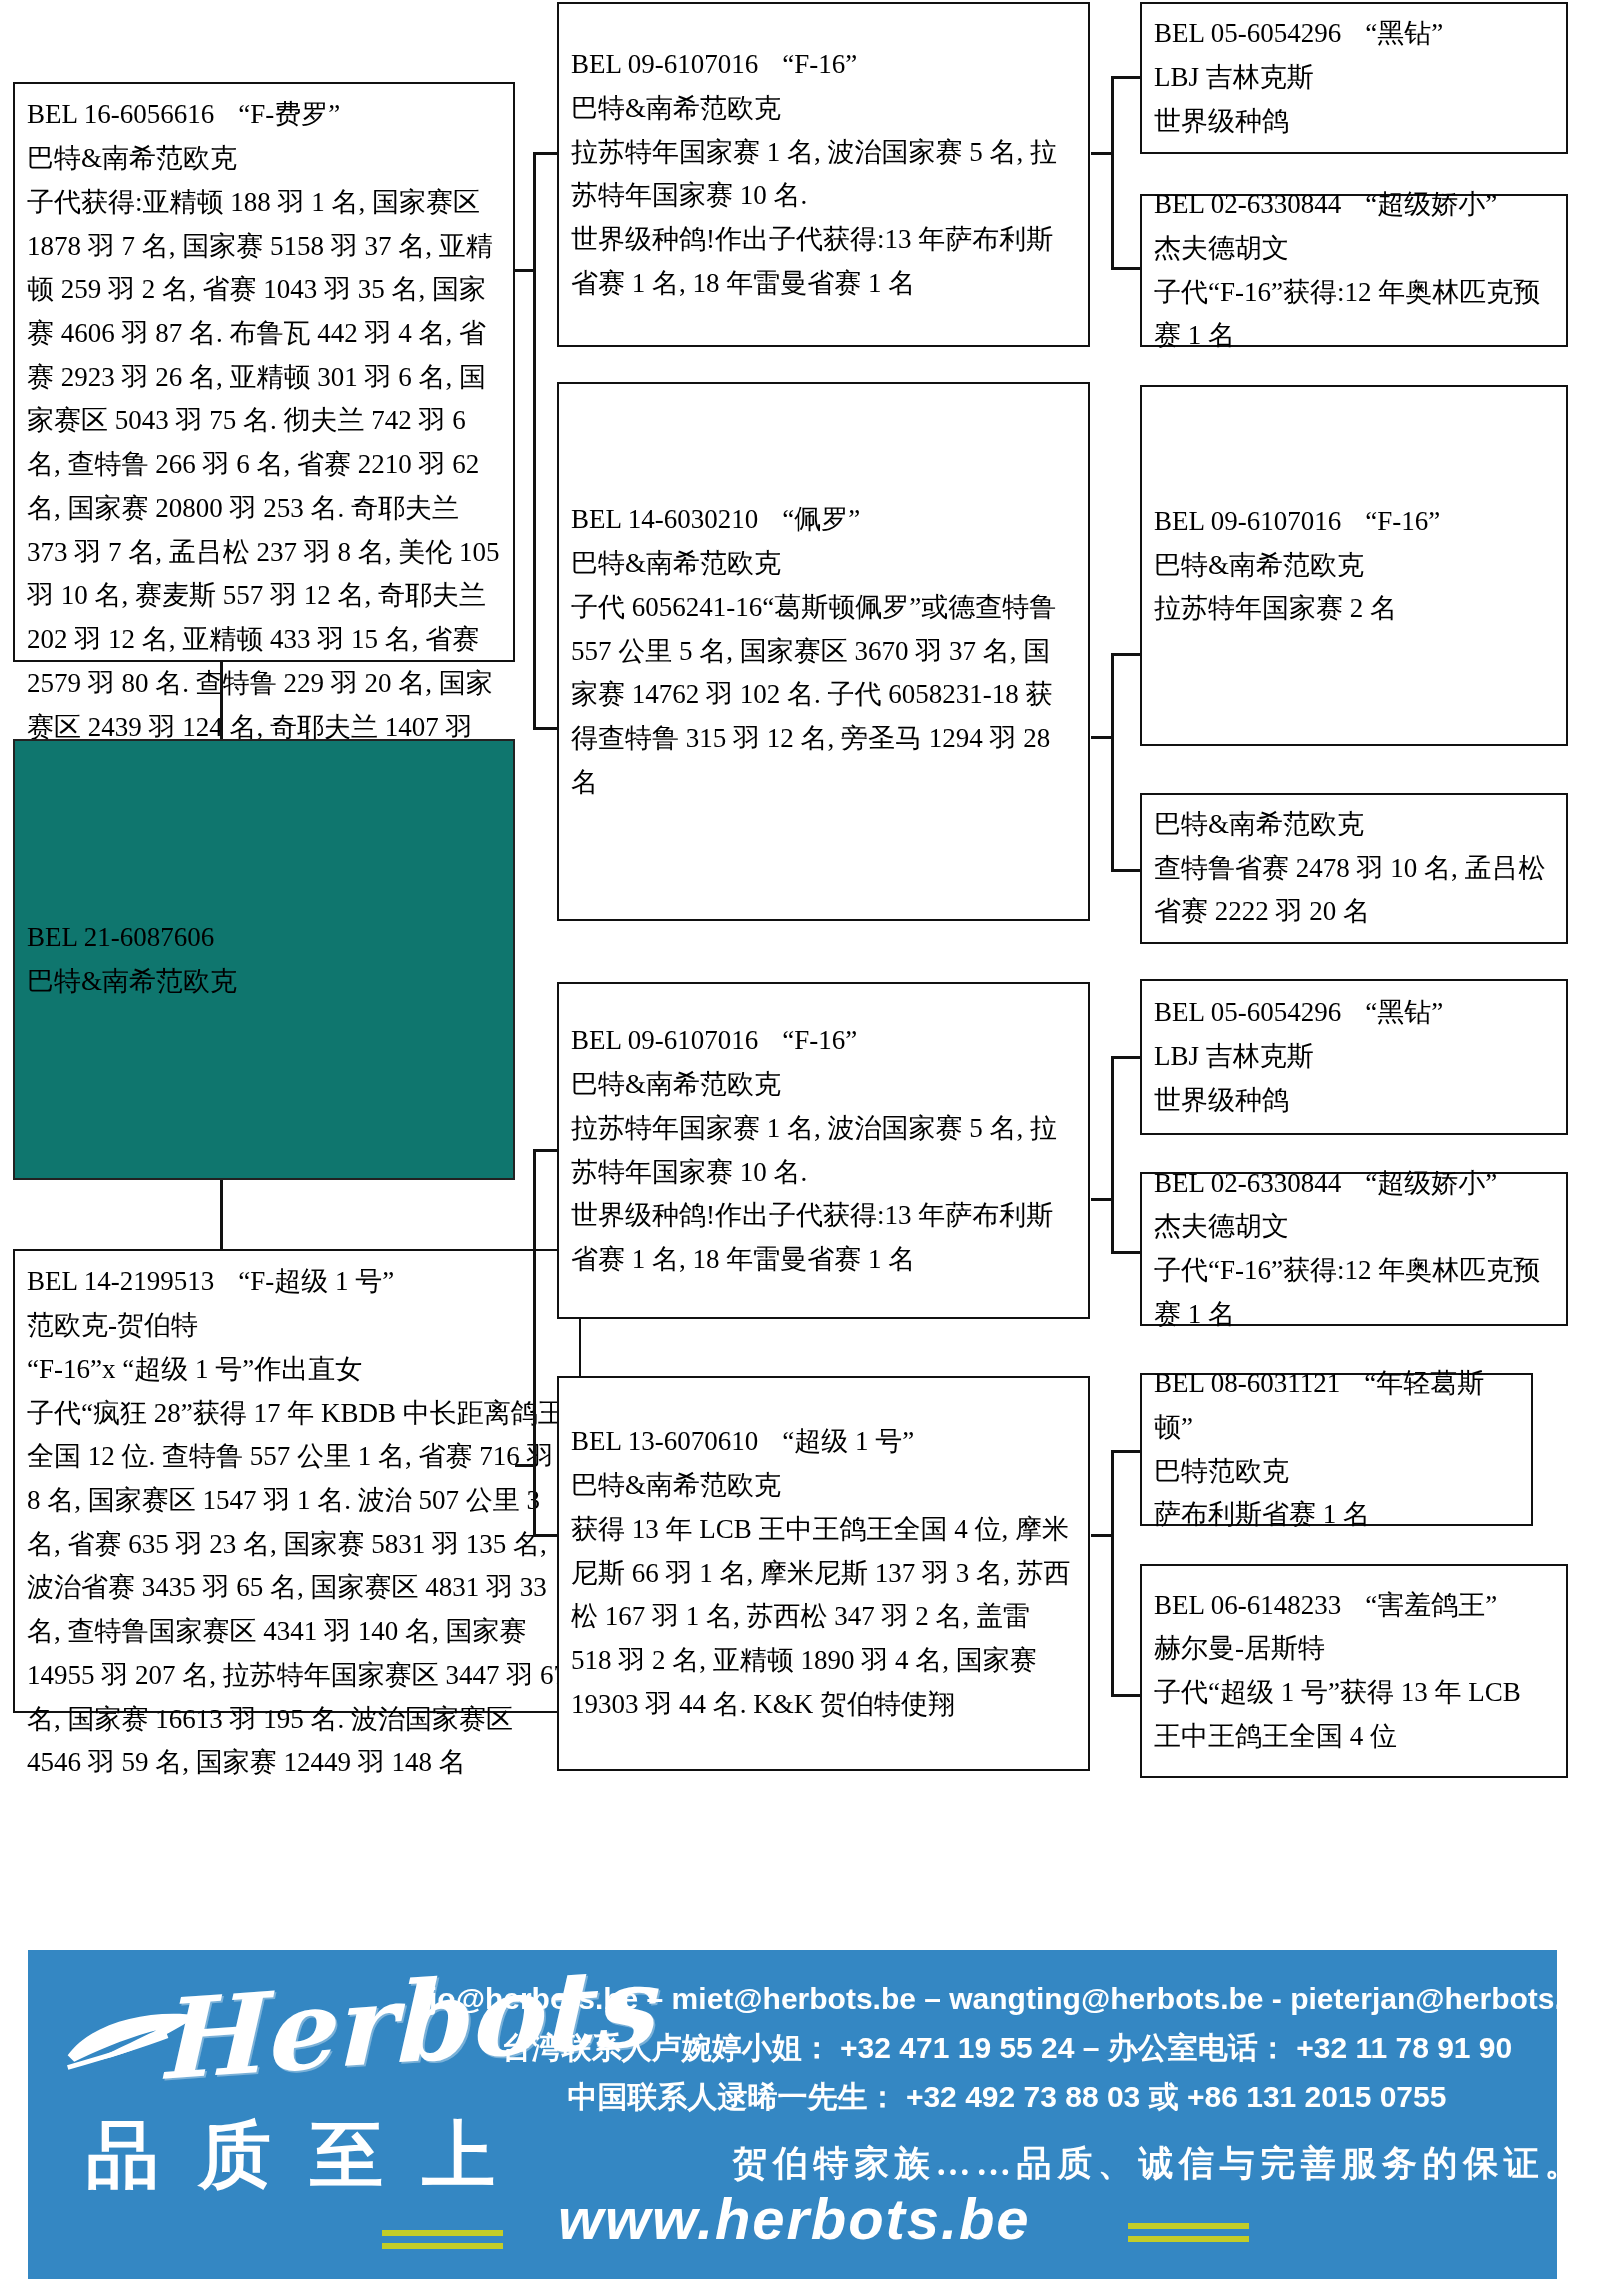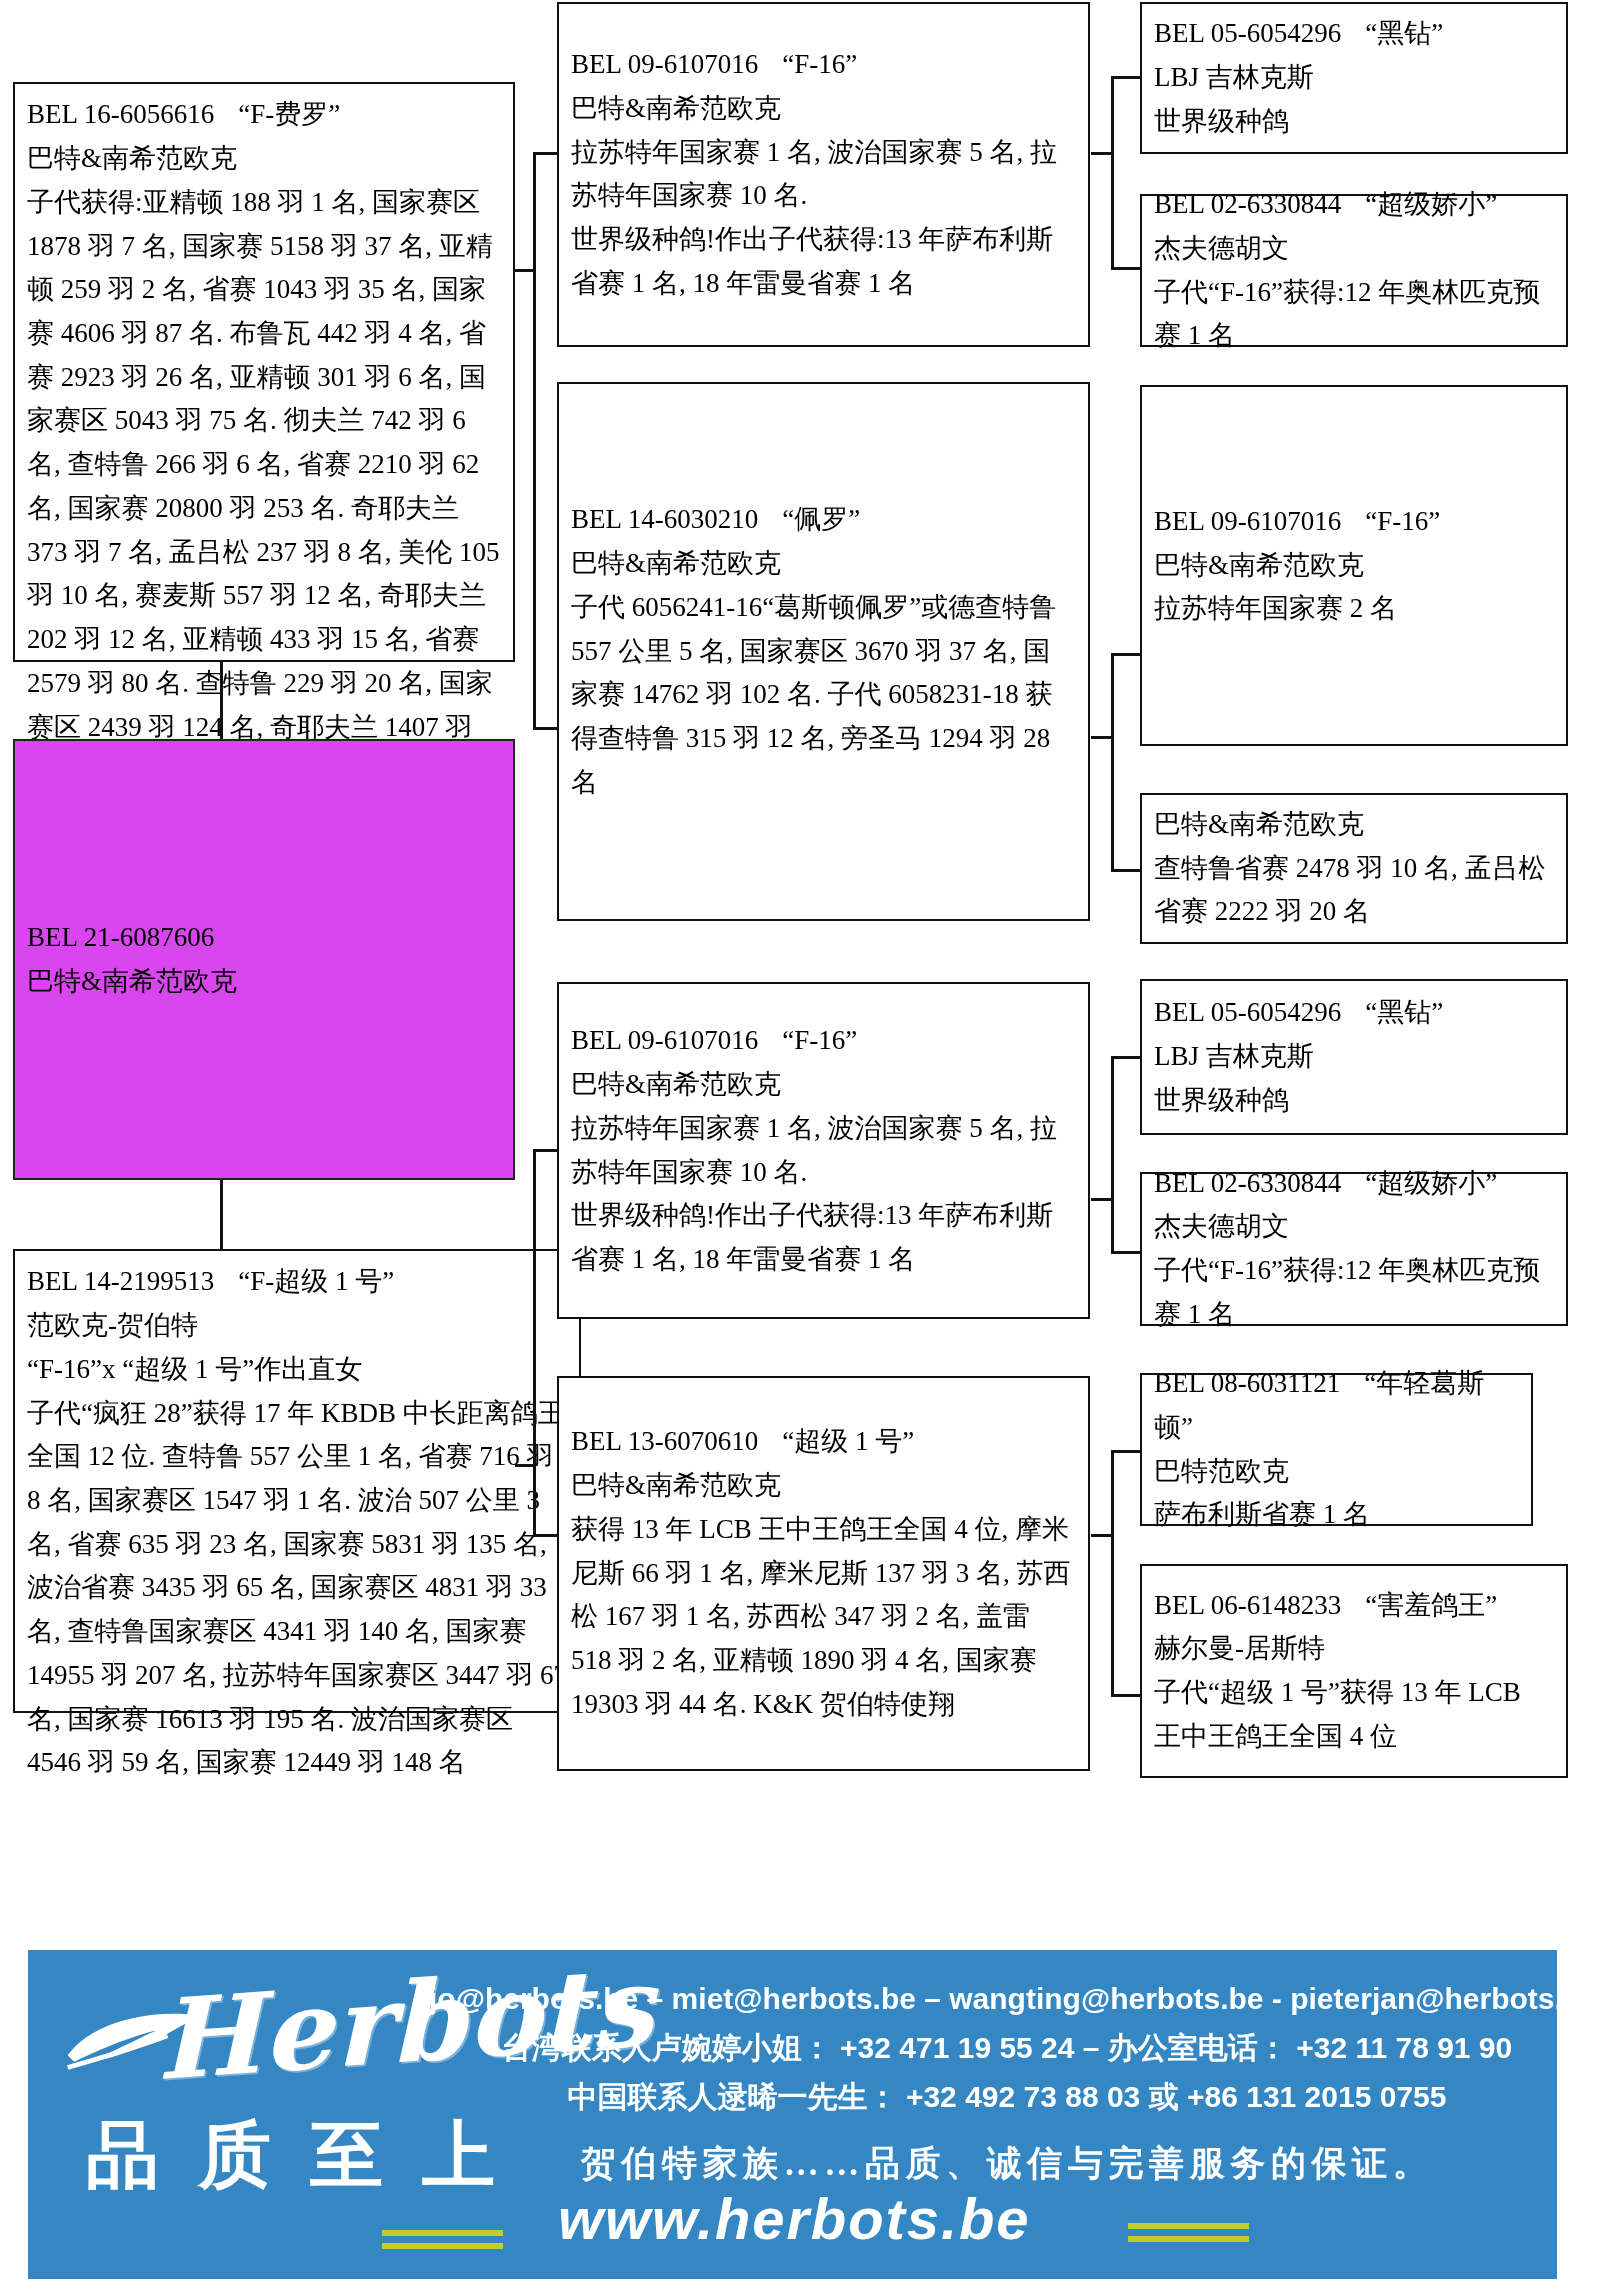--- a/index.html
+++ b/index.html
@@ -2,36 +2,36 @@
 <html style="font-size:15px"><head>
 <meta charset="utf-8">
 <style>
   html,body{margin:0;padding:0;background:#fff;}
   #canvas{position:relative;width:1603px;height:2290px;background:#fff;overflow:hidden;
           font-family:"Liberation Serif","DejaVu Serif",serif;color:#000;}
   .pbox{position:absolute;box-sizing:border-box;border:2.8px solid #111;background:#fff;
         padding:9.3px 12px;font-size:27px;line-height:1.62;display:flex;flex-direction:column;
         justify-content:center;}
   .pbox.top{justify-content:flex-start;}
-  .pbox.hl{background:#d946ef;border-color:#222;}
+  .pbox.hl{background:#0f766e;border-color:#222;}
   .trow .pname{margin-left:24px;}
   .ln{position:absolute;background:#111;}
   
   .footer{position:absolute;left:28px;top:1950px;width:1529px;height:329px;background:#3487c3;
           font-family:"Liberation Sans","DejaVu Sans",sans-serif;color:#fff;}
   .brand{position:absolute;left:138px;top:7.5px;font-family:"DejaVu Serif",serif;
          font-style:italic;font-weight:bold;font-size:110px;color:#fff;
          transform:rotate(-4deg) skewX(-6deg);text-shadow:1.9px 1.9px 0 rgba(255,255,255,.35);}
   .feather{position:absolute;left:35px;top:54px;}
   .slogan-cn{position:absolute;left:58px;top:157px;font-size:73px;font-weight:bold;
              letter-spacing:39px;color:#ffffff;font-family:"Liberation Serif",serif;}
   .contact{position:absolute;left:401px;top:24px;width:1156px;text-align:center;}
   .contact .cl{font-size:30px;font-weight:bold;line-height:49px;white-space:nowrap;}
   .guarantee{font-size:35px;font-weight:bold;margin-top:18.6px;line-height:48px;
-             font-family:"Liberation Serif",serif;letter-spacing:5.6px;}
+             font-family:"Liberation Serif",serif;letter-spacing:5.6px;text-align:right;}
   .www{position:absolute;left:530px;top:235px;font-size:58px;font-weight:bold;font-style:italic;
        color:#ffffff;letter-spacing:1.9px;font-family:"Liberation Sans",sans-serif;}
   .bars{position:absolute;width:121px;height:18.6px;display:flex;flex-direction:column;justify-content:space-between;}
   .bars div{height:5.6px;background:#c3cd28;}
   .bars.left{left:354px;top:280px;}
   .bars.right{left:1100px;top:273px;}
 </style>
 </head>
 <body>
 

